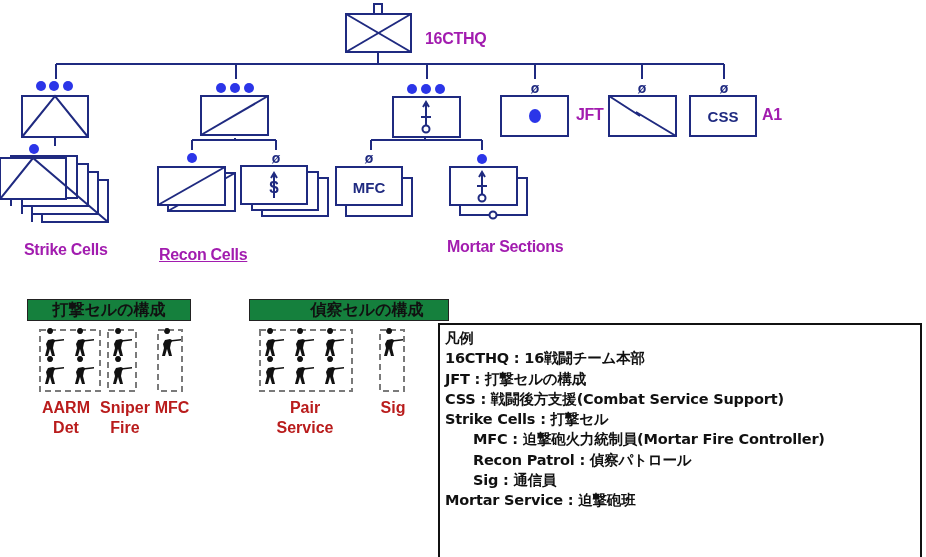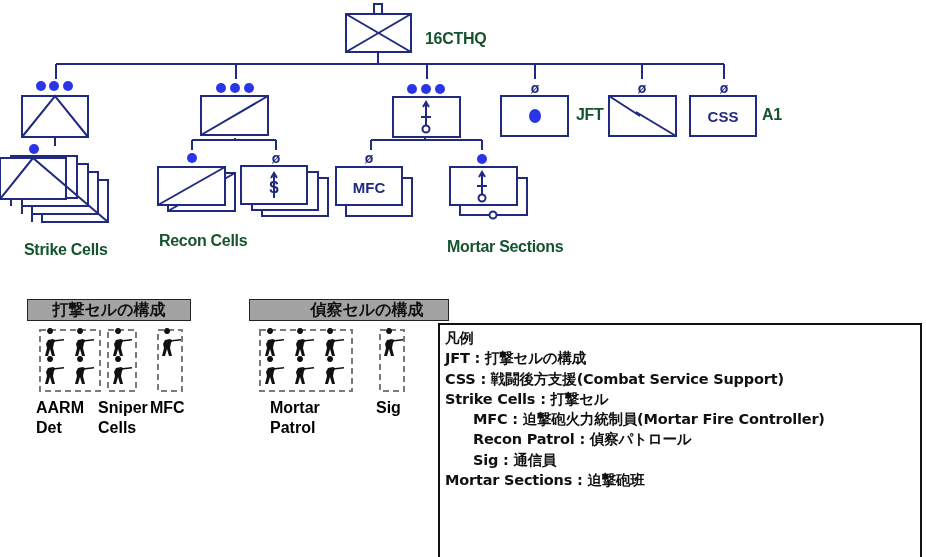--- a/index.html
+++ b/index.html
@@ -1,25 +1,25 @@
 <!DOCTYPE html>
 <html><head>
 <meta charset="utf-8">
 <style>
   html, body { margin: 0; padding: 0; background: #ffffff; }
   body { width: 926px; height: 557px; position: relative; overflow: hidden;
          font-family: "Liberation Sans", sans-serif; }
   #diagram { position: absolute; left: 0; top: 0; }
   .lbl { position: absolute; font-family: "Liberation Sans", sans-serif; font-weight: bold;
-         color: #14532d; font-size: 16px; white-space: nowrap; letter-spacing: -0.3px; }
-  .comp-title { position: absolute; border: 1.5px solid #222; background: #a3a3a3;
+         color: #a21caf; font-size: 16px; white-space: nowrap; letter-spacing: -0.3px; }
+  .comp-title { position: absolute; border: 1.5px solid #222; background: #15803d;
          font-weight: bold; font-size: 16px; text-align: center; line-height: 20px;
          height: 20px; color: #111; font-family: "DejaVu Sans", sans-serif; }
-  .comp-lbl { position: absolute; text-align: left; font-weight: bold; font-size: 16px;
-         color: #000000; line-height: 20px; font-family: "Liberation Sans", sans-serif; }
+  .comp-lbl { position: absolute; text-align: center; font-weight: bold; font-size: 16px;
+         color: #b91c1c; line-height: 20px; font-family: "Liberation Sans", sans-serif; }
   #legend { position: absolute; left: 438px; top: 281px; width: 484px; height: 270px;
          border: 2px solid #111; box-sizing: border-box; padding: 3px 0 0 5px;
          font-family: "DejaVu Sans", sans-serif; font-weight: bold; font-size: 14.5px;
          color: #111; margin-top: 42px; }
   #legend .row { line-height: 20.3px; white-space: nowrap; letter-spacing: -0.2px; }
   #legend .row.ind { padding-left: 28px; }
 </style>
 </head>
 <body>
 
@@ -205,49 +205,50 @@
       <g transform="translate(383,334)">
         <path d="M6,0 a3,3 0 1 1 0.1,0 Z M4,6 L9,5 L11,6 L20,5 L20,6.5 L11,7.5 L10,9 L9,14 L11,22 L8,22 L6,15 L4,22 L1,22 L3,14 L2,10 Z" fill="#111"></path>
       </g>
     </g>
 </svg>
 
 <div class="lbl" style="left:425px; top:30px; font-size:16px;">16CTHQ</div>
 <div class="lbl" style="left:576px; top:106px;">JFT</div>
 <div class="lbl" style="left:762px; top:106px;">A1</div>
 <div class="lbl" style="left:24px; top:241px;">Strike Cells</div>
-<div class="lbl" style="left:159px; top:232px;">Recon Cells</div>
+<div class="lbl" style="left:159px; top:246px;text-decoration:underline;">Recon Cells</div>
 <div class="lbl" style="left:447px; top:238px;">Mortar Sections</div>
 
 <div class="comp-title" style="left:27px; top:299px; width:162px;">打撃セルの構成</div>
 <div class="comp-title" style="left:249px; top:299px; width:162px;padding-left:36px;">偵察セルの構成</div>
 
 <div class="comp-lbl" style="left:36px; top:398px; width:60px;">
   <div>AARM</div>
   <div>Det</div>
 </div>
 <div class="comp-lbl" style="left:98px; top:398px; width:54px;">
   <div>Sniper</div>
-  <div>Cells</div>
+  <div>Fire</div>
 </div>
 <div class="comp-lbl" style="left:150px; top:398px; width:44px;">
   <div>MFC</div>
 </div>
 <div class="comp-lbl" style="left:270px; top:398px; width:70px;">
-  <div>Mortar</div>
-  <div>Patrol</div>
+  <div>Pair</div>
+  <div>Service</div>
 </div>
 <div class="comp-lbl" style="left:376px; top:398px; width:34px;">
   <div>Sig</div>
 </div>
 
 <div id="legend">
   <div class="row">凡例</div>
   <div id="legend-rows">
+      <div class="row">16CTHQ : 16戦闘チーム本部</div>
       <div class="row">JFT : 打撃セルの構成</div>
       <div class="row">CSS : 戦闘後方支援(Combat Service Support)</div>
       <div class="row">Strike Cells : 打撃セル</div>
       <div class="row ind">MFC : 迫撃砲火力統制員(Mortar Fire Controller)</div>
       <div class="row ind">Recon Patrol : 偵察パトロール</div>
       <div class="row ind">Sig : 通信員</div>
-      <div class="row">Mortar Sections : 迫撃砲班</div>
+      <div class="row">Mortar Service : 迫撃砲班</div>
     </div>
 </div>
 
 </body></html>

